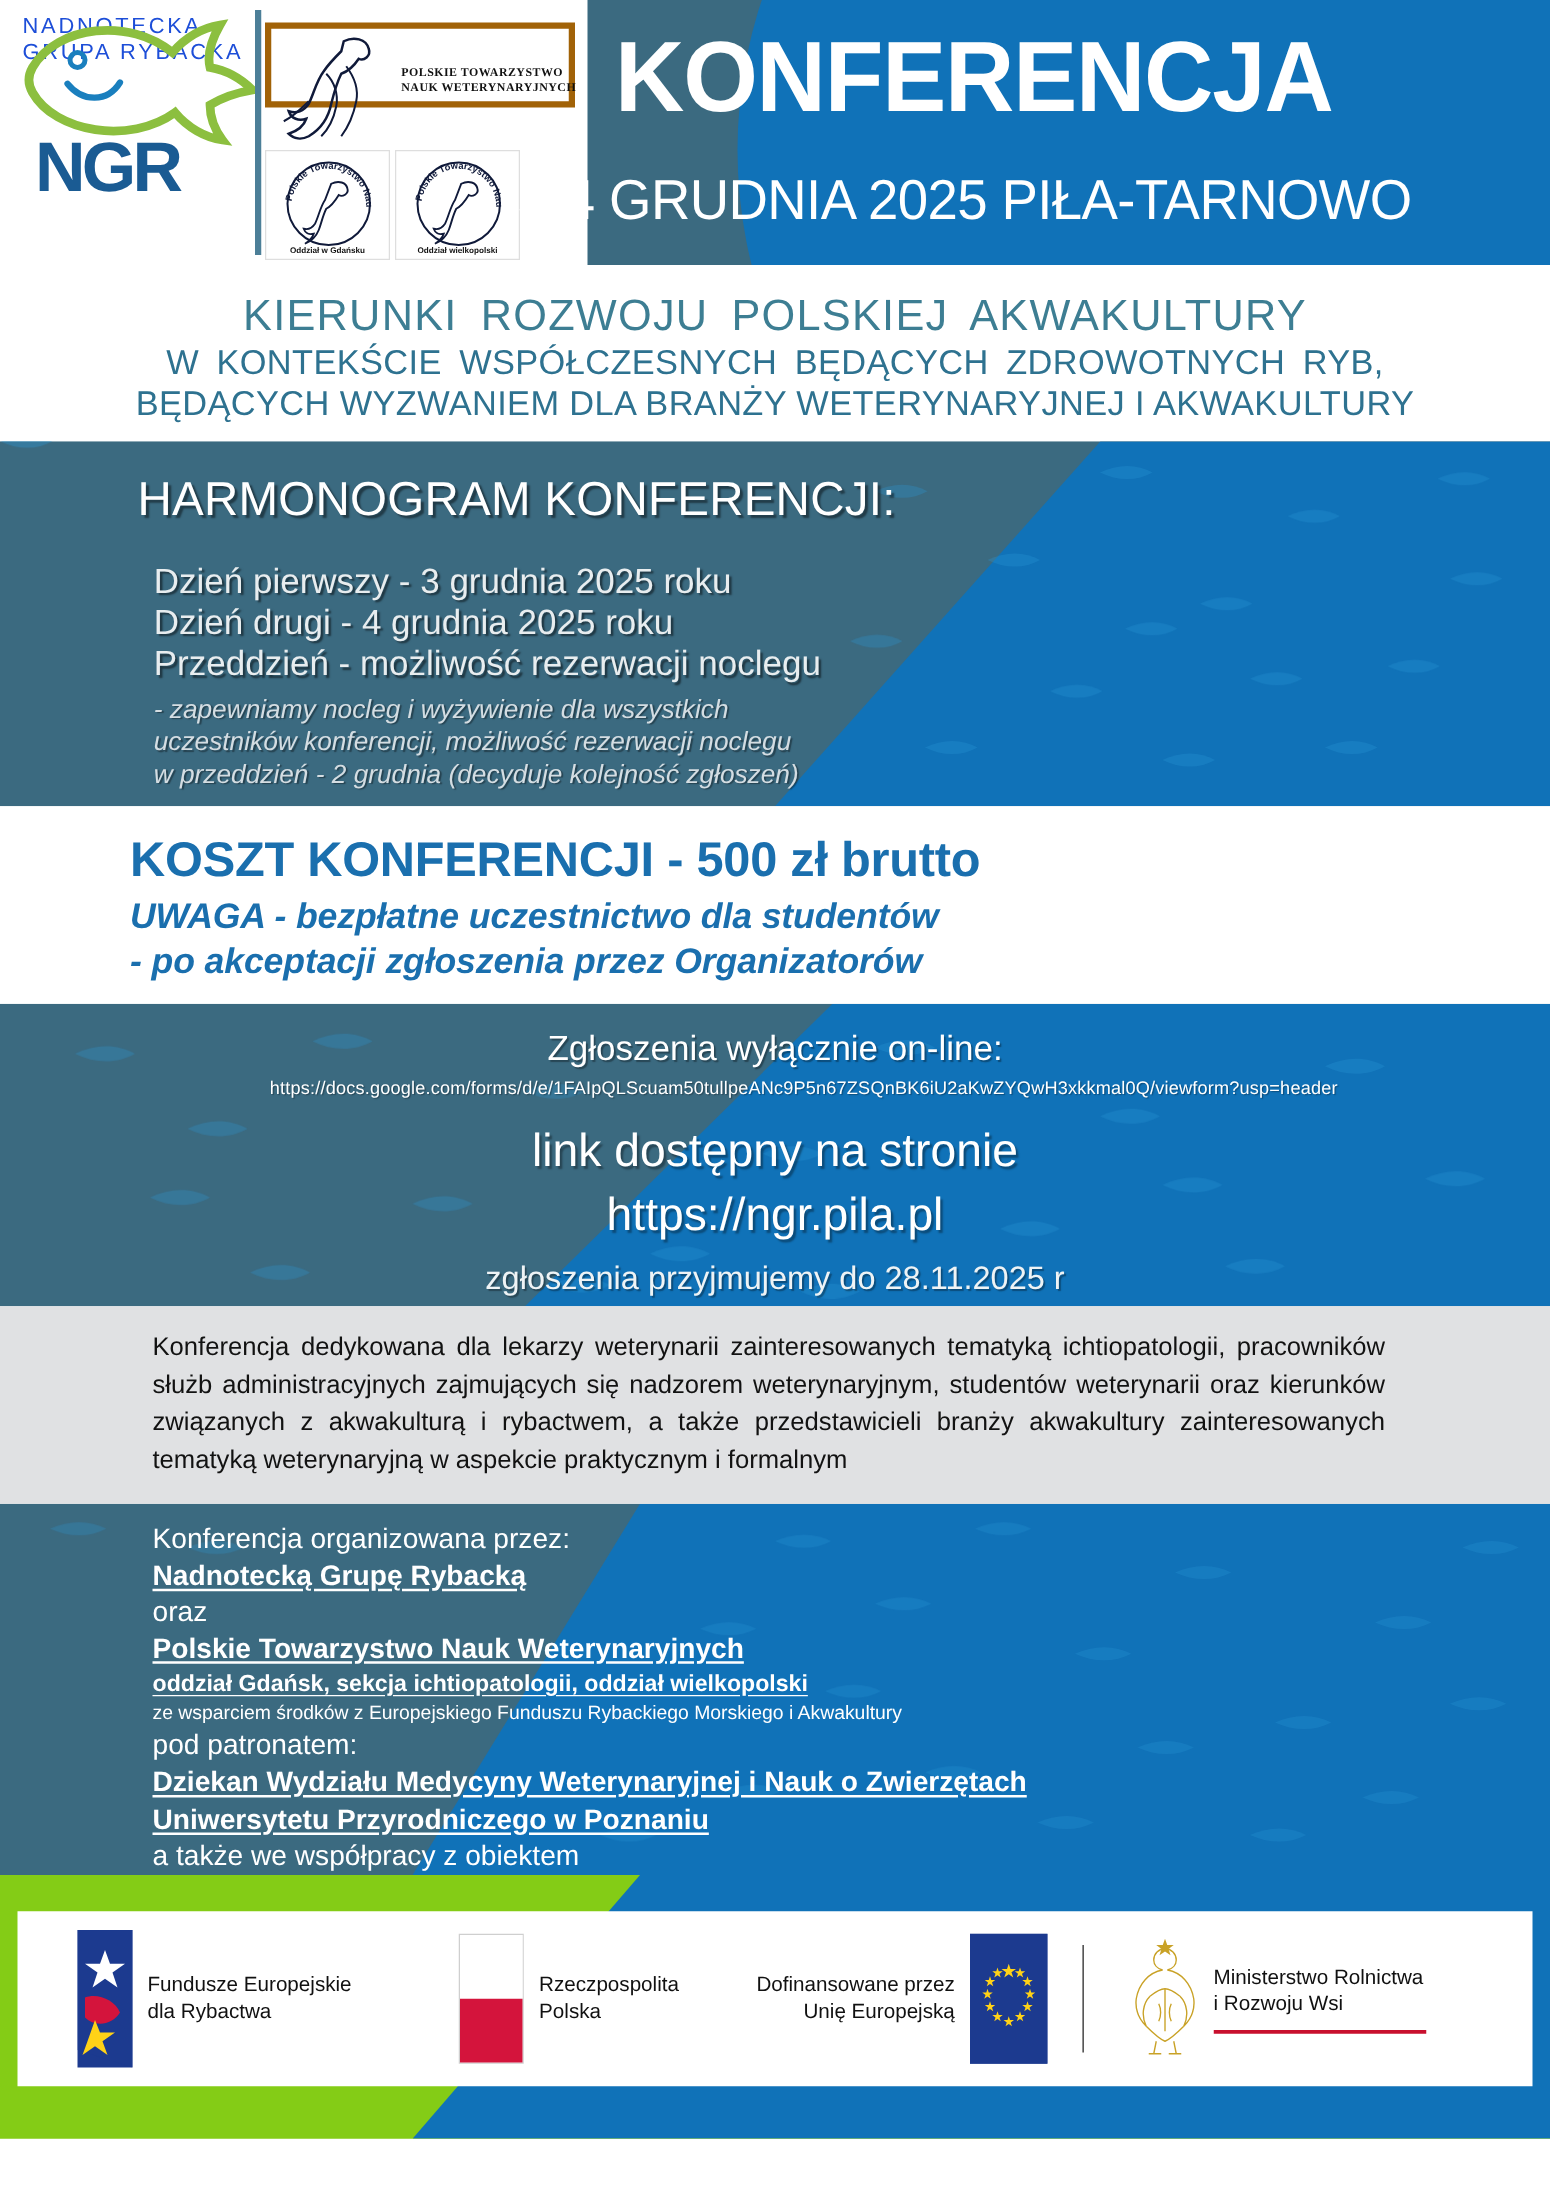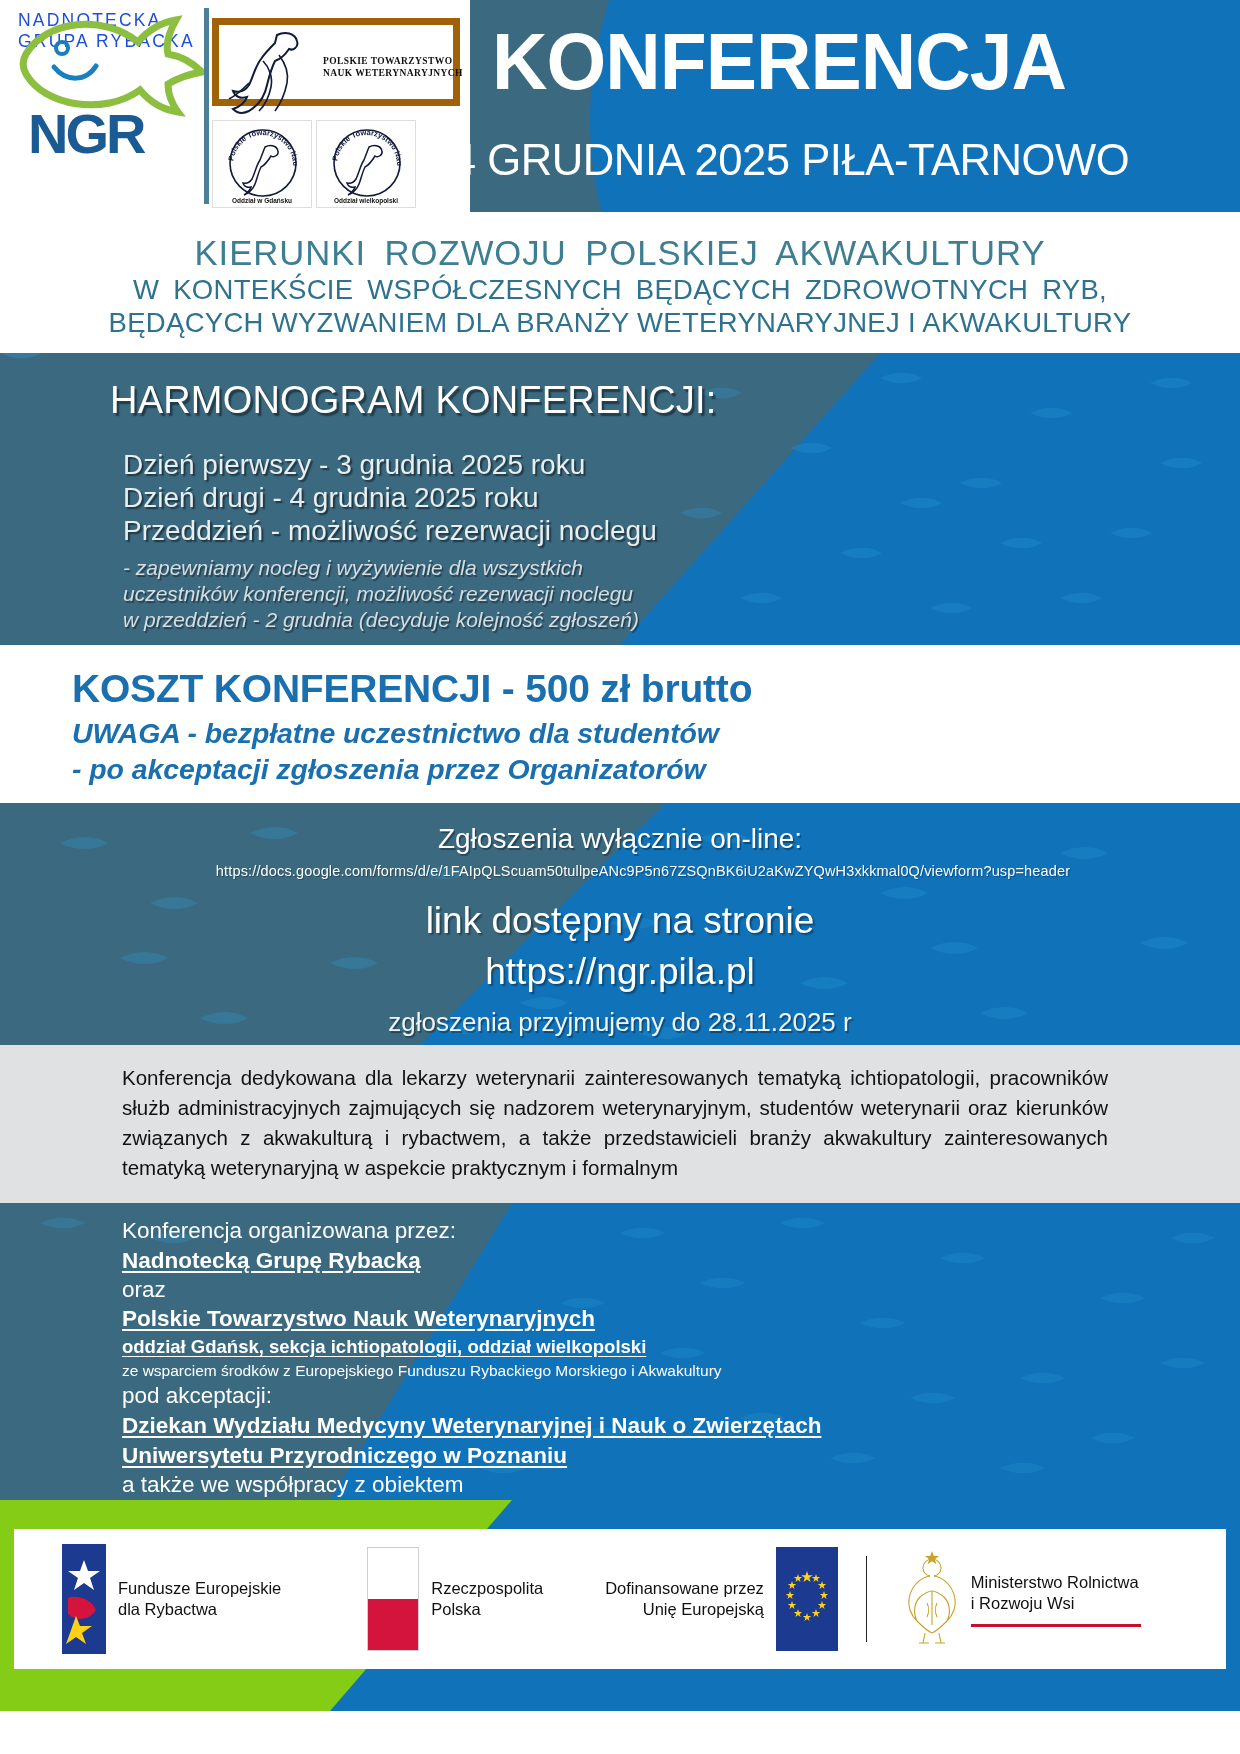--- a/index.html
+++ b/index.html
@@ -24,22 +24,22 @@
   }
   .logo-ngr { position: absolute; left: 18px; top: 10px; width: 190px; height: 190px; }
   .ngr-fish { position: absolute; left: 0; top: 2px; width: 190px; height: 105px; }
   .ngr-word { position: absolute; left: 10px; top: 96px; width: 175px; height: 56px; }
   .ngr-sub {
     position: absolute; left: 12px; top: 150px; width: 180px;
     color: #1d4ed8; font-size: 17.5px; letter-spacing: 2.2px; line-height: 21px;
     font-family: "Liberation Sans", sans-serif;
   }
   .logo-ptnw {
-    position: absolute; left: 212px; top: 18px; width: 248px; height: 88px;
-    background: #fff; border: 7px solid #a16207;
+    position: absolute; left: 212px; top: 18px; width: 248px; height: 68px;
+    background: #fff; border: 5px solid #a16207;
   }
   .ptnw-txt {
     position: absolute; left: 104px; top: 30px; width: 140px;
     font-family: "Liberation Serif", serif; font-weight: bold;
     font-size: 9.5px; line-height: 12px; color: #111; letter-spacing: .4px;
   }
   .logo-seal {
     position: absolute; top: 120px; width: 100px; height: 88px;
     background: #fff; border: 1px solid #dedede; overflow: hidden;
   }
@@ -91,21 +91,21 @@
     font-size: 28px; color: #e8edef; line-height: 33px; padding-left: 13px;
     text-shadow: 2px 2px 1.5px rgba(0,0,0,.5);
   }
   .h-note {
     font-size: 21px; font-style: italic; color: #d4dde2; line-height: 26px;
     padding-left: 13px; margin-top: 8px;
     text-shadow: 1.5px 1.5px 1px rgba(0,0,0,.4);
   }
 
   
-  .cost { width: 1192px; background: #fff; padding: 22px 0 16px 72px; }
+  .cost { width: 1192px; background: #fff; padding: 22px 0 16px 104px; }
   .cost-title { font-size: 39px; font-weight: bold; color: #1a6fae; letter-spacing: -.2px; }
   .cost-l2, .cost-l3 {
     font-size: 28.5px; font-weight: bold; font-style: italic; color: #1a6fae;
     line-height: 36px; letter-spacing: -.1px;
   }
   .cost-l2 { margin-top: 4px; }
 
   
   .signup { height: 242px; }
   .signup .content { position: relative; text-align: center; padding-top: 20px; }
@@ -364,21 +364,21 @@
         </g>
       </svg>
     </div>
     <div class="content">
       <div class="o-line">Konferencja organizowana przez:</div>
       <div class="o-strong">Nadnotecką Grupę Rybacką</div>
       <div class="o-line">oraz</div>
       <div class="o-strong">Polskie Towarzystwo Nauk Weterynaryjnych</div>
       <div class="o-small">oddział Gdańsk, sekcja ichtiopatologii, oddział wielkopolski</div>
       <div class="o-tiny">ze wsparciem środków z Europejskiego Funduszu Rybackiego Morskiego i Akwakultury</div>
-      <div class="o-line">pod akceptacji:</div>
+      <div class="o-line">pod patronatem:</div>
       <div class="o-strong">Dziekan Wydziału Medycyny Weterynaryjnej i Nauk o Zwierzętach</div>
       <div class="o-strong">Uniwersytetu Przyrodniczego w Poznaniu</div>
       <div class="o-line">a także we współpracy z obiektem</div>
       <div class="o-strong">Akwakultura Rybajka</div>
     </div>
   </div>
 
   <div class="footer-wrap">
     <div class="wedge" style="left:330px; right:0;
          clip-path: polygon(20% 0, 100% 0, 100% 100%, 0 100%);"></div>

